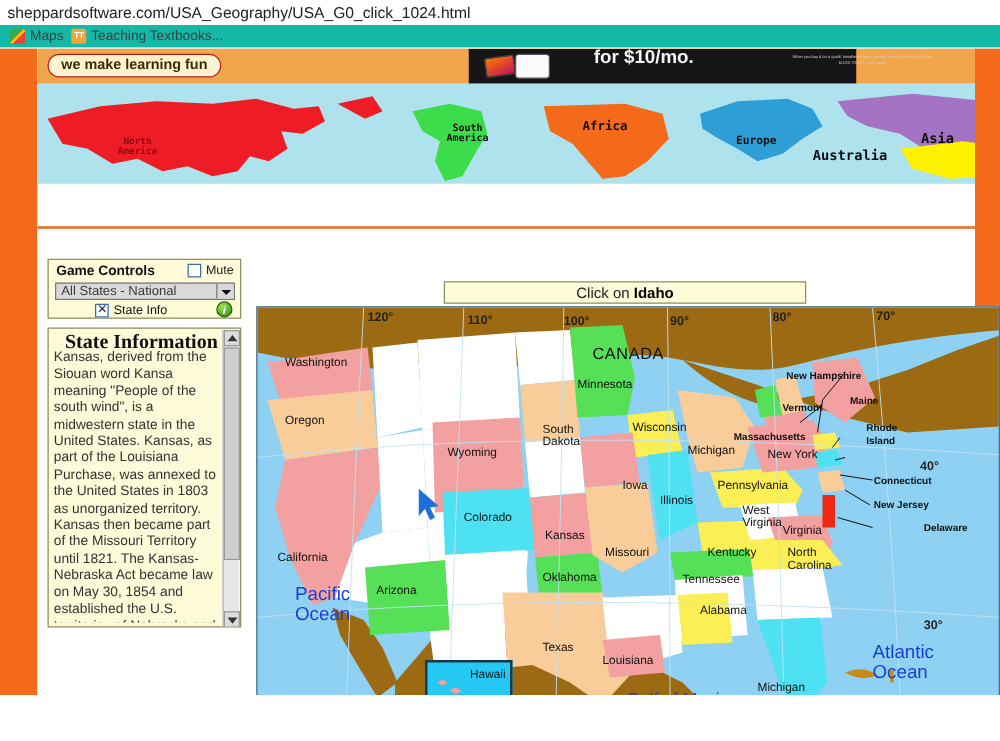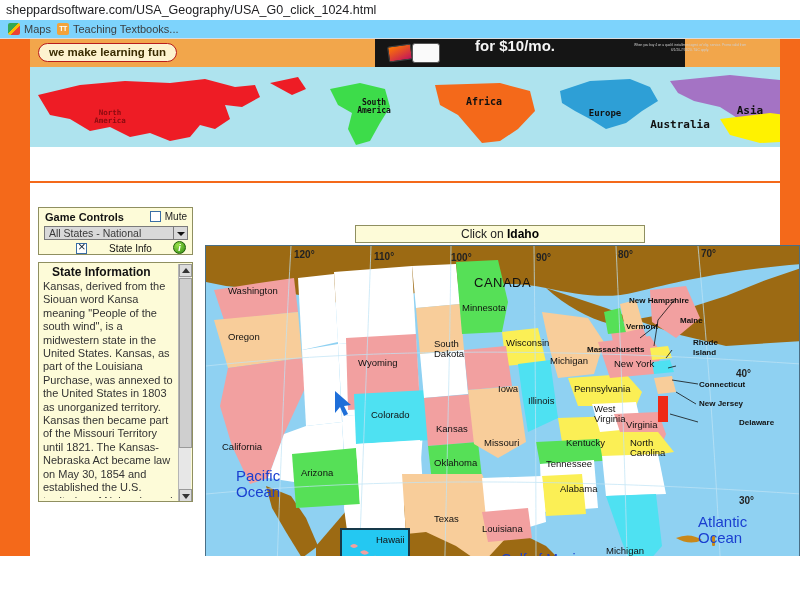--- a/index.html
+++ b/index.html
@@ -14,21 +14,21 @@
 
   
   .url-bar {
     position:absolute; left:0; top:0; width:800px; height:20px;
     background:#ffffff; color:#202124;
     font-size:12.5px; line-height:20px; padding-left:6px;
     white-space:nowrap; overflow:hidden;
   }
   .bookmarks {
     position:absolute; left:0; top:20px; width:800px; height:18px;
-    background:#7dd3fc; display:flex; align-items:center; gap:6px;
+    background:#14b8a6; display:flex; align-items:center; gap:6px;
     padding-left:8px; font-size:11px; color:#3c4043;
   }
   .bm { display:flex; align-items:center; gap:4px; white-space:nowrap; }
   .bm-ico { width:12px; height:12px; border-radius:2px; display:inline-block; position:relative; }
   .ico-maps { background:linear-gradient(135deg,#34a853 0 45%, #fbbc04 45% 60%, #ea4335 60% 100%); }
   .ico-tt { background:#f2a33c; color:#fff; font-size:7px; font-weight:bold;
             text-align:center; line-height:12px; letter-spacing:-0.5px;}
   .chrome-sep { position:absolute; left:0; top:38px; width:800px; height:1px; background:#dadce0; }
 
   
@@ -83,33 +83,33 @@
   .mute-lbl { font-size:10px; color:#222; }
   .sel {
     position:absolute; left:5px; top:18px; width:144px; height:14px;
     background:#d9d9d9; border:1px solid #7a7a7a; font-size:10.5px; color:#3a3a3a;
     line-height:13px; padding-left:4px; white-space:nowrap; overflow:hidden;
   }
   .sel-arrow { position:absolute; right:0; top:0; width:14px; height:12px; background:#d9d9d9;
                border-left:1px solid #7a7a7a; }
   .sel-arrow::after { content:""; position:absolute; left:3px; top:5px; border-left:4px solid transparent;
                border-right:4px solid transparent; border-top:4px solid #111; }
-  .si-row { position:absolute; left:5px; top:35px; display:flex; align-items:flex-start; gap:22px;padding-left:32px; }
+  .si-row { position:absolute; left:5px; top:35px; display:flex; align-items:flex-start; gap:4px;padding-left:32px; }
   .si-lbl { font-size:10px; color:#111; }
   .info-i { position:absolute; right:6px; top:33px; width:13px; height:13px; border-radius:50%;
             background:radial-gradient(circle at 35% 30%, #9ae24a, #2f8a12);
             border:1px solid #1f5c09; color:#fff; font-size:9px; font-weight:bold; font-style:italic;
             text-align:center; line-height:12px; }
 
   
   .sinfo {
     position:absolute; left:8px; top:77px; width:155px; height:240px;
     background:#fdfbd8; border:1px solid #8f8f60; overflow:hidden;
   }
-  .sinfo-title { position:absolute; left:13px; top:2px; font-size:12px; font-weight:bold; color:#111; }
+  .sinfo-title { position:absolute; left:13px; top:2px; font-size:16px; font-weight:bold; color:#111;font-family:Liberation Serif, serif; }
   .sinfo-body {
     position:absolute; left:4px; top:17px; width:136px; height:218px;
     font-size:11px; line-height:13.4px; color:#333; overflow:hidden; text-align:left;
   }
   .sb { position:absolute; right:1px; top:1px; width:13px; height:238px; background:#e7e7e7;
         border-left:1px solid #b5b5b5; }
   .sb-btn { position:absolute; left:0; width:13px; height:13px; background:#dcdcdc; border:1px solid #999; }
   .sb-btn.up { top:0; } .sb-btn.dn { bottom:0; }
   .sb-btn::after { content:""; position:absolute; left:2px; border-left:4px solid transparent;
         border-right:4px solid transparent; }

